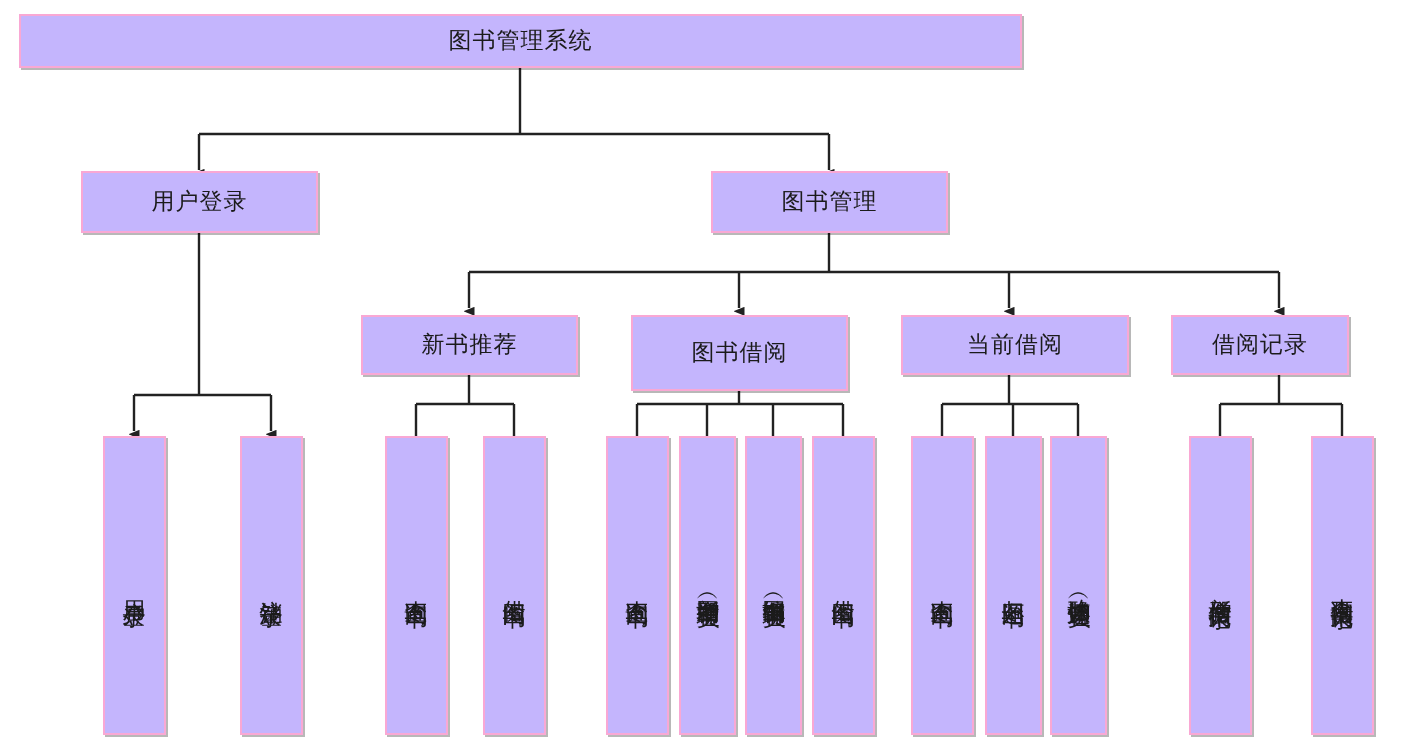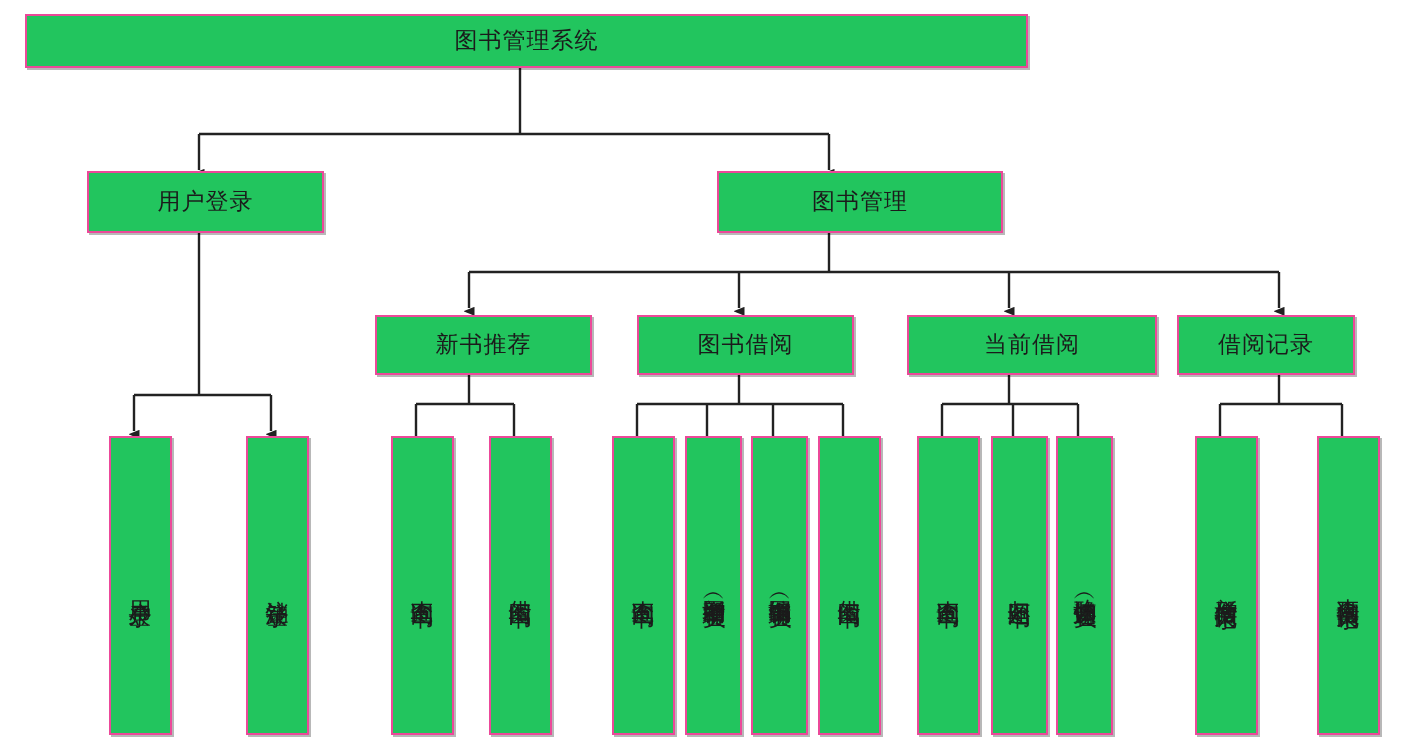--- a/index.html
+++ b/index.html
@@ -20,29 +20,28 @@
   #diagram-svg {
     position: absolute;
     left: 0;
     top: 0;
     width: 1405px;
     height: 747px;
   }
   .node {
     position: absolute;
     box-sizing: border-box;
-    background: #22c55e;
-    border: 2px solid #ec4899;
+    background: #c4b5fd;
+    border: 2px solid #f9a8d4;
     box-shadow: 2px 2px 0 rgba(0,0,0,0.28);
     display: flex;
     align-items: center;
     justify-content: center;
     color: #1b1b1b;
     overflow: hidden;
-    margin-left: 6px;
   }
   .node.horizontal {
     writing-mode: horizontal-tb;
   }
   .node .label-h {
     font-size: 23px;
     line-height: 1.1;
     letter-spacing: 1px;
     white-space: nowrap;
   }
@@ -121,30 +120,30 @@
       </g>
   </svg>
 
   <div id="nodes">
       <div class="node horizontal" style="left: 19px; top: 14px; width: 1003px; height: 54px;">
         <span class="label-h">图书管理系统</span>
       </div>
       <div class="node horizontal" style="left: 81px; top: 171px; width: 237px; height: 62px;">
         <span class="label-h">用户登录</span>
       </div>
-      <div class="node horizontal" style="left: 711px; top: 171px; width: 286px; height: 62px;">
+      <div class="node horizontal" style="left: 711px; top: 171px; width: 237px; height: 62px;">
         <span class="label-h">图书管理</span>
       </div>
-      <div class="node horizontal" style="left: 369px; top: 315px; width: 217px; height: 60px; text-align: right;">
+      <div class="node horizontal" style="left: 361px; top: 315px; width: 217px; height: 60px; text-align: right;">
         <span class="label-h">新书推荐</span>
       </div>
-      <div class="node horizontal" style="left: 631px; top: 315px; width: 217px; height: 60px;">
+      <div class="node horizontal" style="left: 631px; top: 315px; width: 217px; height: 76px;">
         <span class="label-h">图书借阅</span>
       </div>
-      <div class="node horizontal" style="left: 901px; top: 315px; width: 250px; height: 60px;">
+      <div class="node horizontal" style="left: 901px; top: 315px; width: 228px; height: 60px;">
         <span class="label-h">当前借阅</span>
       </div>
       <div class="node horizontal" style="left: 1171px; top: 315px; width: 178px; height: 60px;">
         <span class="label-h">借阅记录</span>
       </div>
       <div class="node vertical" style="left: 103px; top: 436px; width: 63px; height: 299px;">
         <span class="label-v">用户登录</span>
       </div>
       <div class="node vertical" style="left: 240px; top: 436px; width: 63px; height: 299px;">
         <span class="label-v">注销登录</span>

